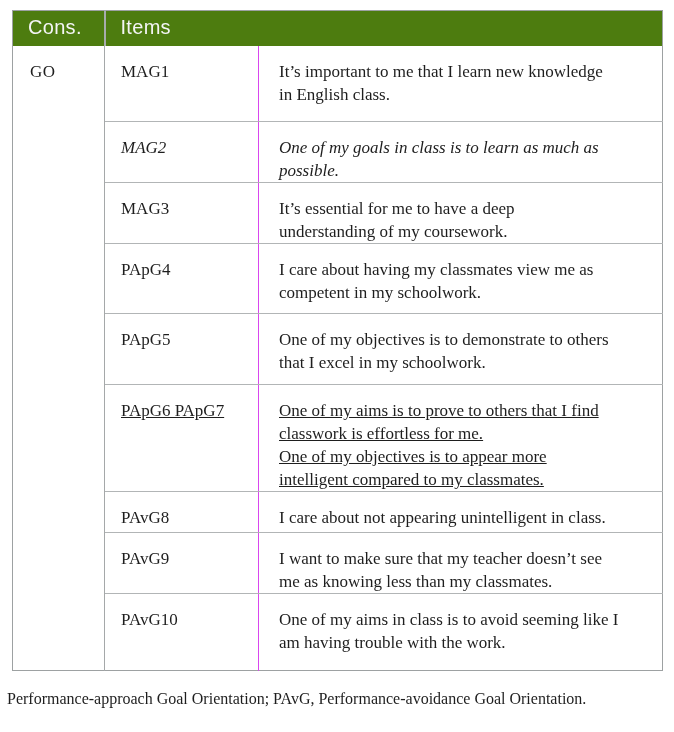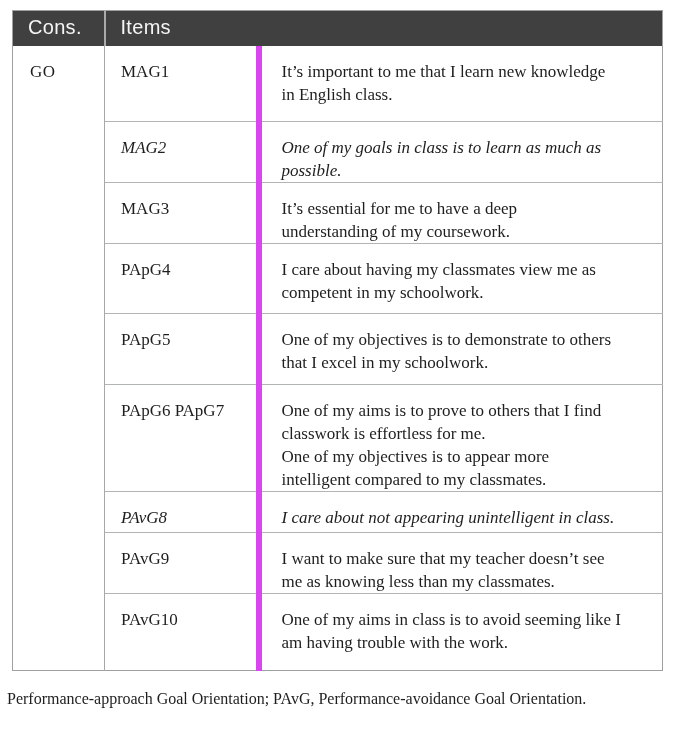--- a/index.html
+++ b/index.html
@@ -13,21 +13,21 @@
     border-collapse: collapse;
     table-layout: fixed;
     border: 1px solid #9da1a2;
   }
   col.c1 { width: 92px; }
   col.c2 { width: 154px; }
   col.c3 { width: 404px; }
 
   thead th {
     height: 35px;
-    background: #404040;
+    background: #4d7c0f;
     color: #f4f5f5;
     font-family: "Liberation Sans", sans-serif;
     font-size: 20px;
     font-weight: 400;
     letter-spacing: 0.3px;
     text-align: left;
     vertical-align: middle;
     padding: 0 7px 2px 15px;
     border: none;
   }
@@ -41,34 +41,34 @@
     border-bottom: 1px solid #b2b5b6;
   }
   td.construct-cell {
     padding-left: 17px;
     border-right: 1px solid #a5a8a9;
     border-bottom: none;
     letter-spacing: 0.5px;
   }
   td.code-cell {
     padding-left: 16px;
-    border-right: 6px solid #d946ef;
+    border-right: 1px solid #d946ef;
   }
   td.text-cell {
     padding-left: 20px;
     padding-right: 10px;
     white-space: pre-line;
   }
   tbody tr:nth-child(1) { height: 76px; margin-top: 28px; }
   tbody tr:nth-child(2) { height: 61px; font-style: italic; }
   tbody tr:nth-child(3) { height: 50px; }
   tbody tr:nth-child(4) { height: 70px; }
   tbody tr:nth-child(5) { height: 71px; margin-left: 12px; }
-  tbody tr:nth-child(6) { height: 82px; }
-  tbody tr:nth-child(7) { height: 41px; font-style: italic; }
+  tbody tr:nth-child(6) { height: 82px; text-decoration: underline; }
+  tbody tr:nth-child(7) { height: 41px; }
   tbody tr:nth-child(8) { height: 55px; }
   tbody tr:nth-child(9) { height: 77px; }
   tbody tr:last-child td { border-bottom: none; }
 
   .footnote {
     position: absolute;
     left: 7px;
     top: 686px;
     width: 660px;
     font-size: 16px;

